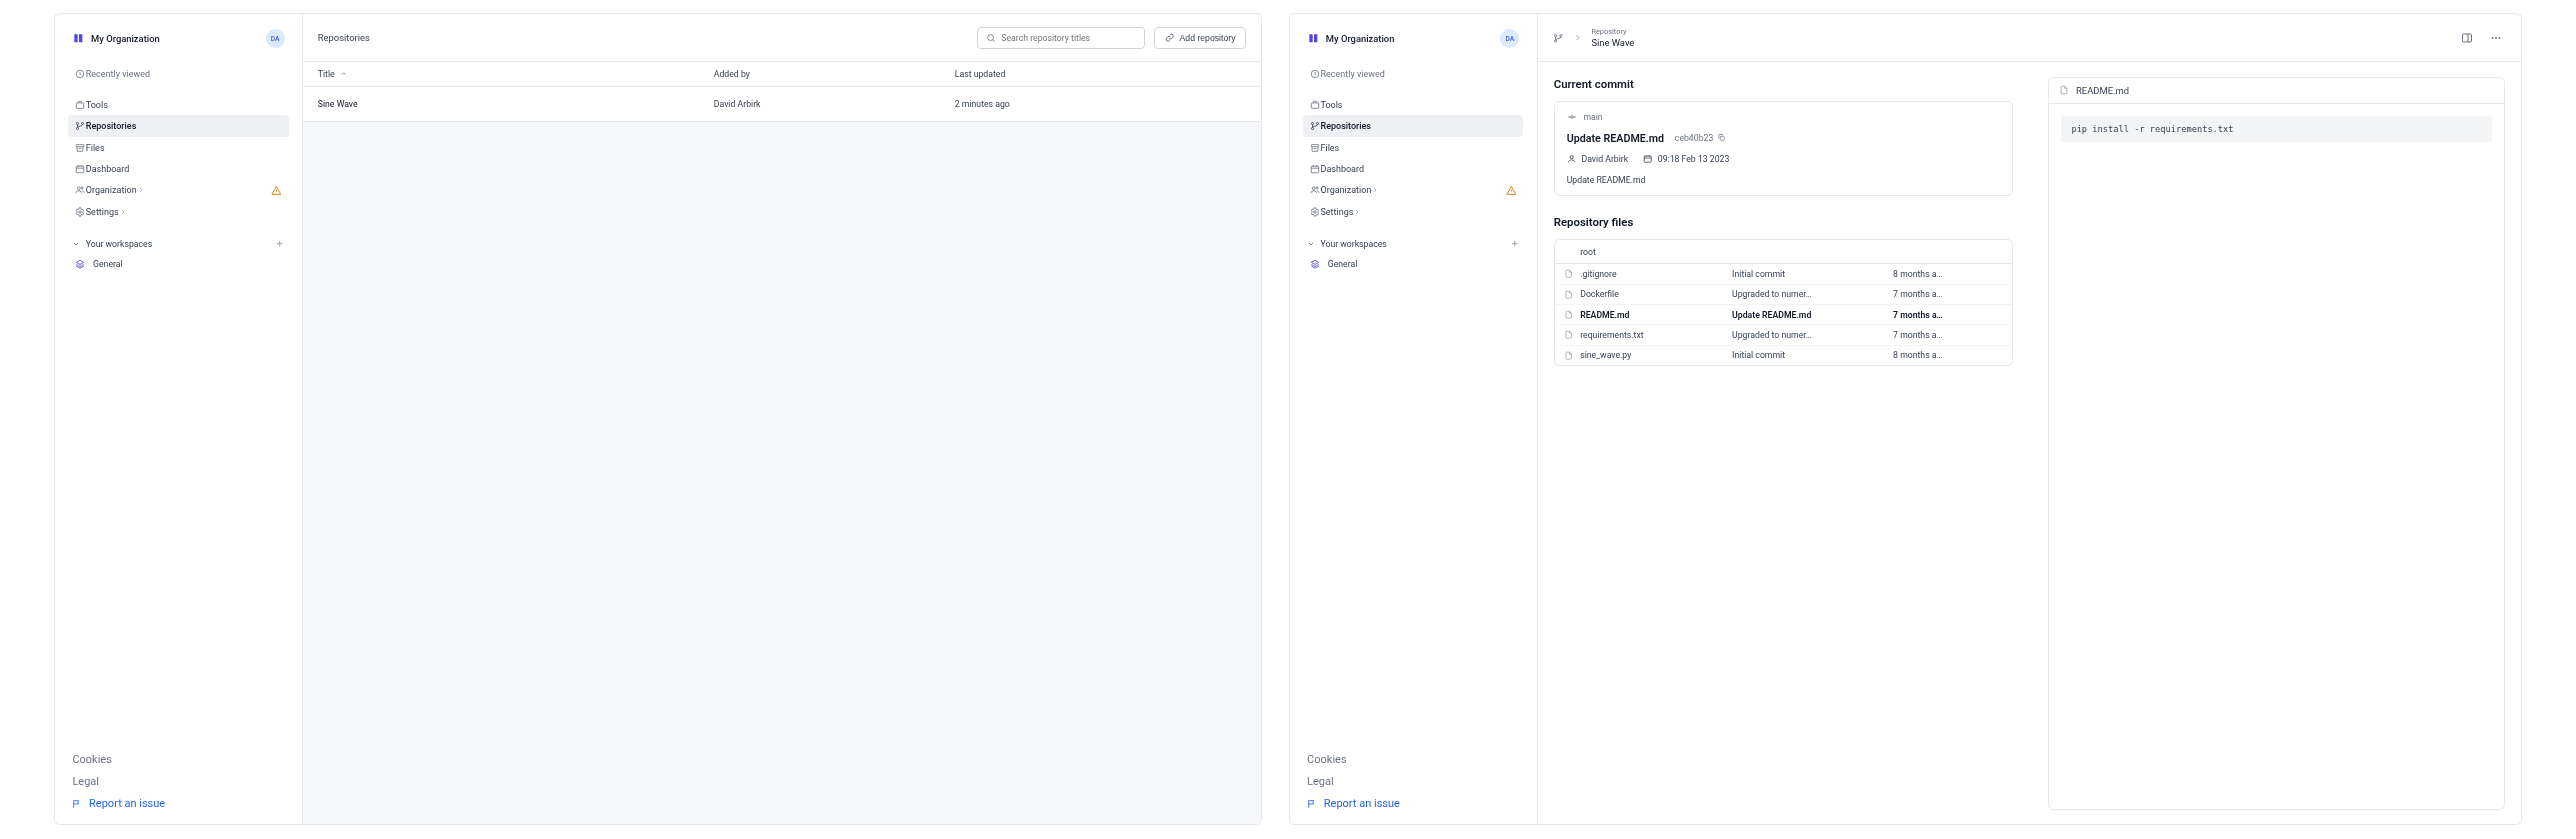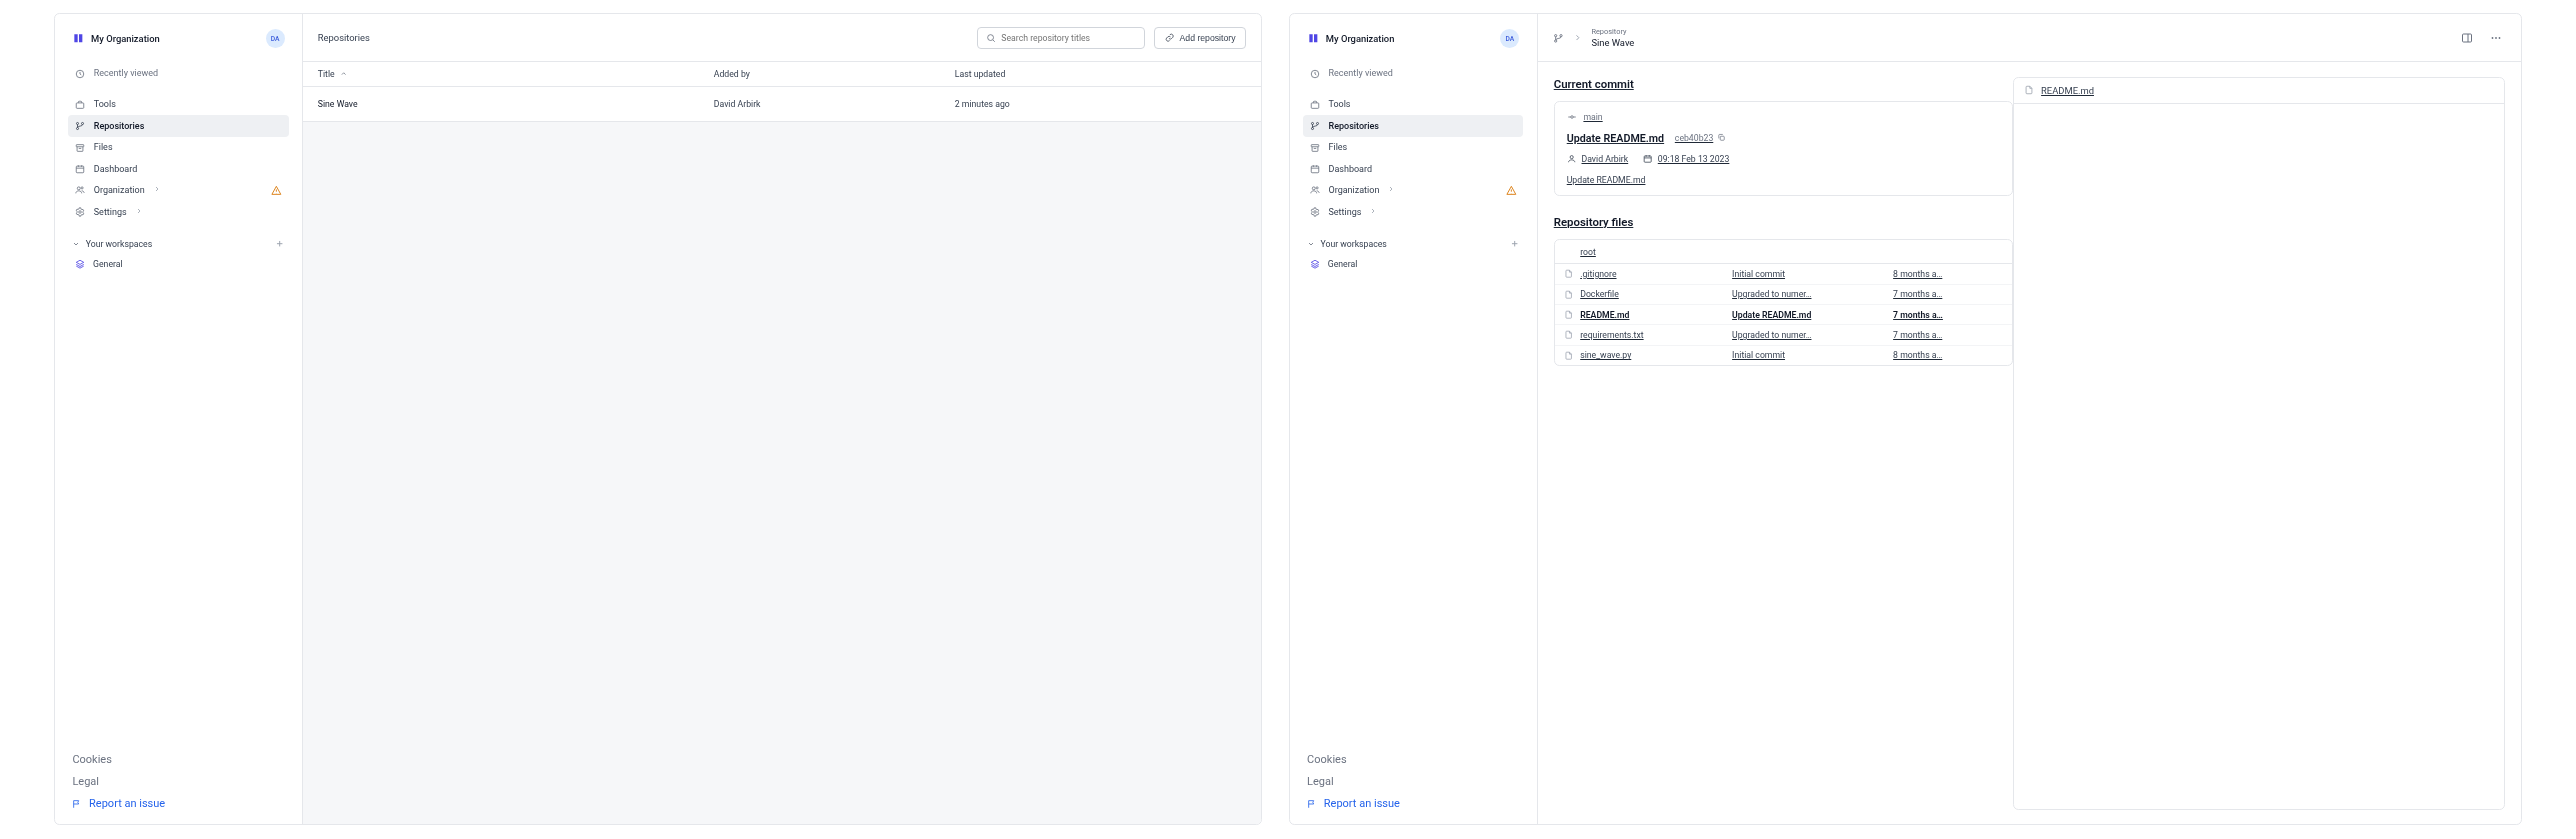--- a/index.html
+++ b/index.html
@@ -51,21 +51,21 @@
   color: #4f46e5;
 }
 .org-name { font-weight: 500; color: #111827; flex: 1; font-size: 9.4px; }
 .avatar {
   width: 19px; height: 19px; border-radius: 50%;
   background: #dbeafe; color: #3b5bdb;
   display: inline-flex; align-items: center; justify-content: center;
   font-size: 6.7px; font-weight: 500;
 }
 .nav-item {
-  display: flex; align-items: flex-start; gap: 8px;
+  display: flex; align-items: center; 
   padding: 5.4px 6.7px;
   border-radius: 4px;
   color: #374151;
   cursor: pointer;
   position: relative;
   font-size: 9px;
 }
 .nav-item.muted { color: #6b7280; }
 .nav-item.active { background: #eef0f3; color: #111827; font-weight: 500; }
 .nav-item .icon { width: 10.7px; height: 10.7px; color: #6b7280; display:inline-flex; align-items:center; justify-content:center;}
@@ -169,22 +169,22 @@
 .bc-stack { display: flex; flex-direction: column; line-height: 1.2; }
 .bc-kicker { font-size: 7.4px; color: #6b7280; }
 .bc-title { font-size: 9.4px; color: #111827; }
 .topbar2 .spacer { flex: 1; }
 .tb-btn { color: #6b7280; cursor: pointer; padding: 4px; border-radius: 2.7px; display:inline-flex;}
 
 .detail-body {
   flex: 1;
   display: flex;
   padding: 14.8px 16px;
+  gap: 35px;
   overflow: hidden;
-  text-decoration: underline;
 }
 .left-col { width: 459px; flex-shrink: 0; }
 .right-col { flex: 1; }
 
 .h2 { font-size: 11.4px; font-weight: 600; color: #111827; margin-bottom: 9.4px; }
 
 .commit-card {
   border: 0.7px solid #e5e7eb; border-radius: 5.4px;
   padding: 10.7px 12px;
   background: #fff;
@@ -745,18 +745,21 @@
         <div class="readme-card">
           <div class="readme-head">
             <span class="file-ico">
               <svg width="10" height="10" viewBox="0 0 24 24" fill="none" stroke="currentColor" stroke-width="2">
                   <path d="M14 3H7a2 2 0 0 0-2 2v14a2 2 0 0 0 2 2h10a2 2 0 0 0 2-2V8l-5-5z"></path>
                   <path d="M14 3v5h5"></path>
                 </svg>
             </span>
             <span>README.md</span>
           </div>
+          <div class="readme-body">
+            <div class="codeblock">pip install -r requirements.txt</div>
+          </div>
         </div>
       </div>
     </div>
   </div>
 </div>
 
 
 </body></html>

